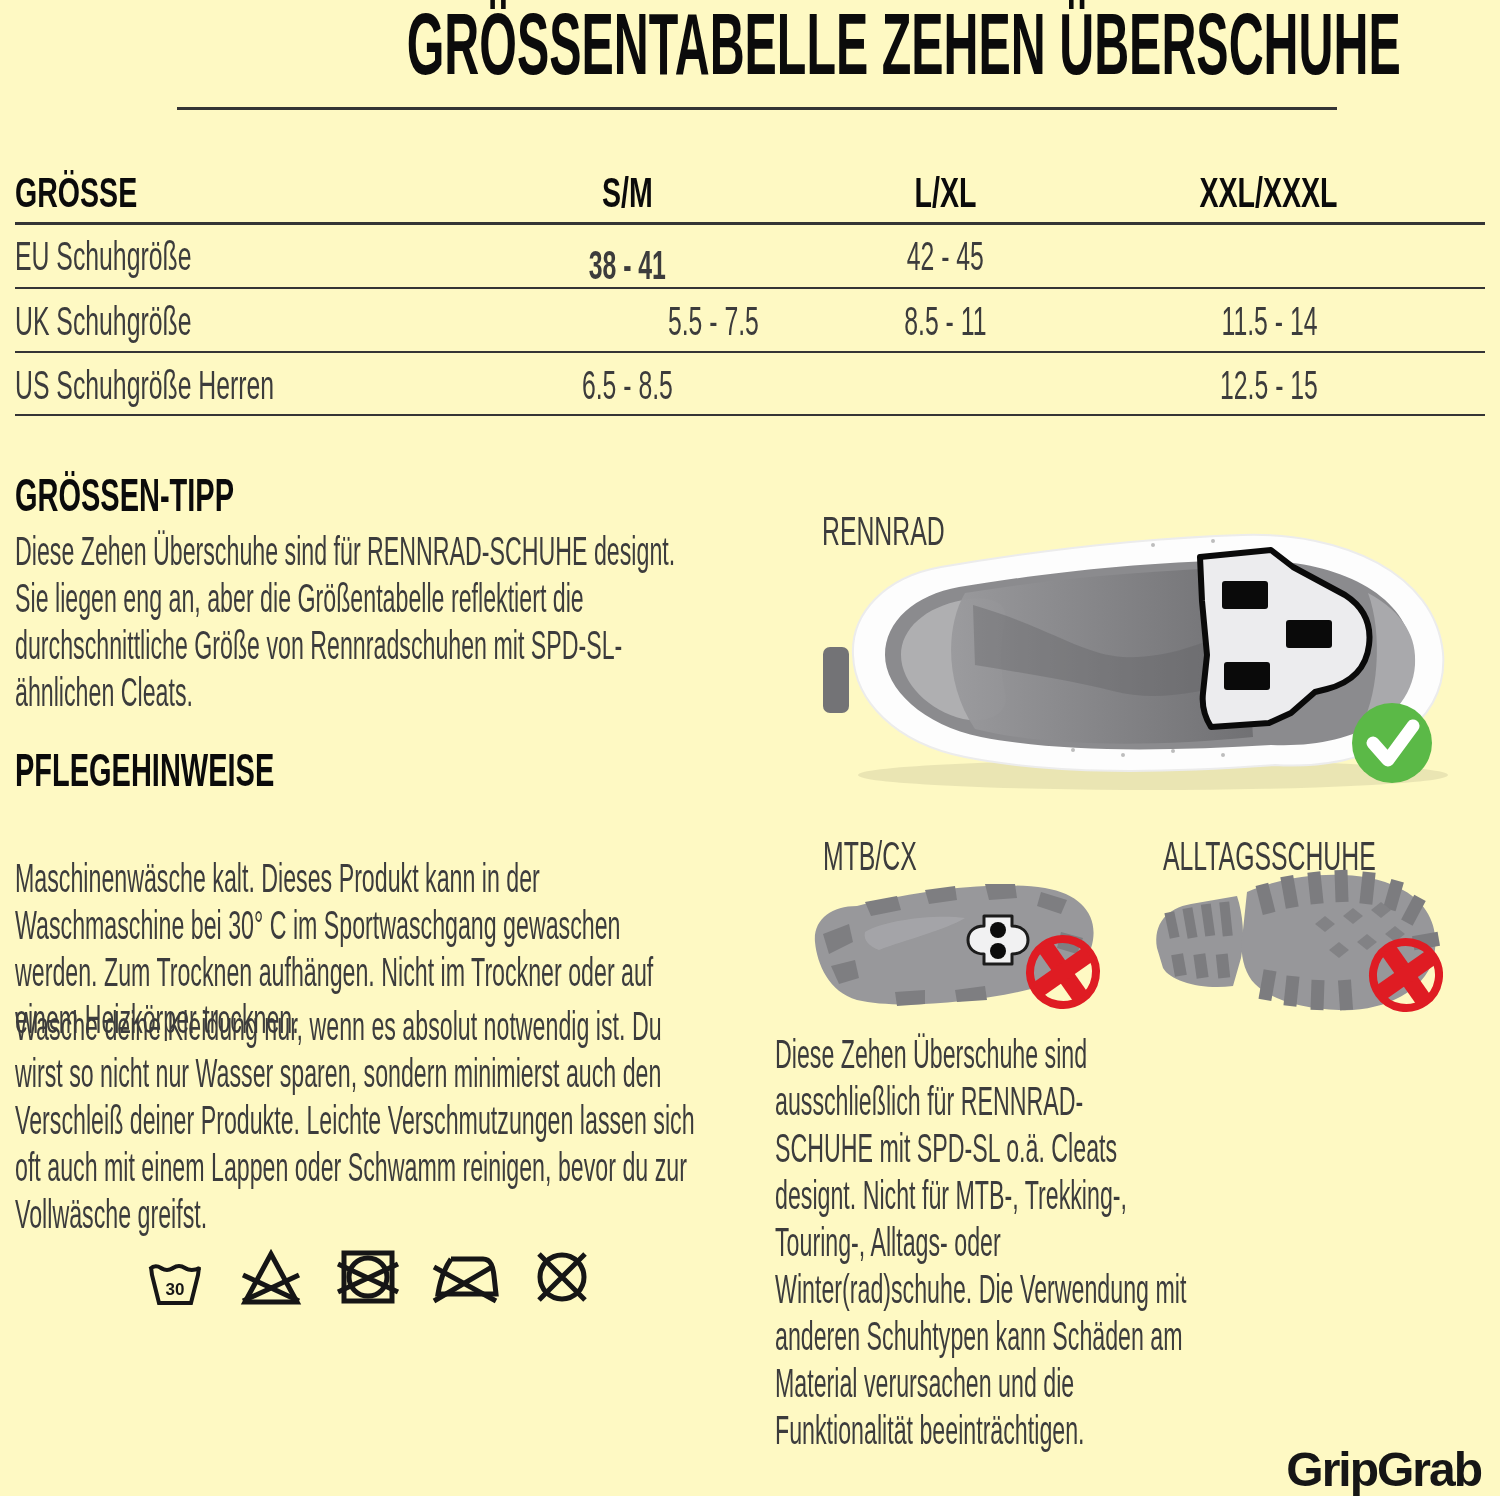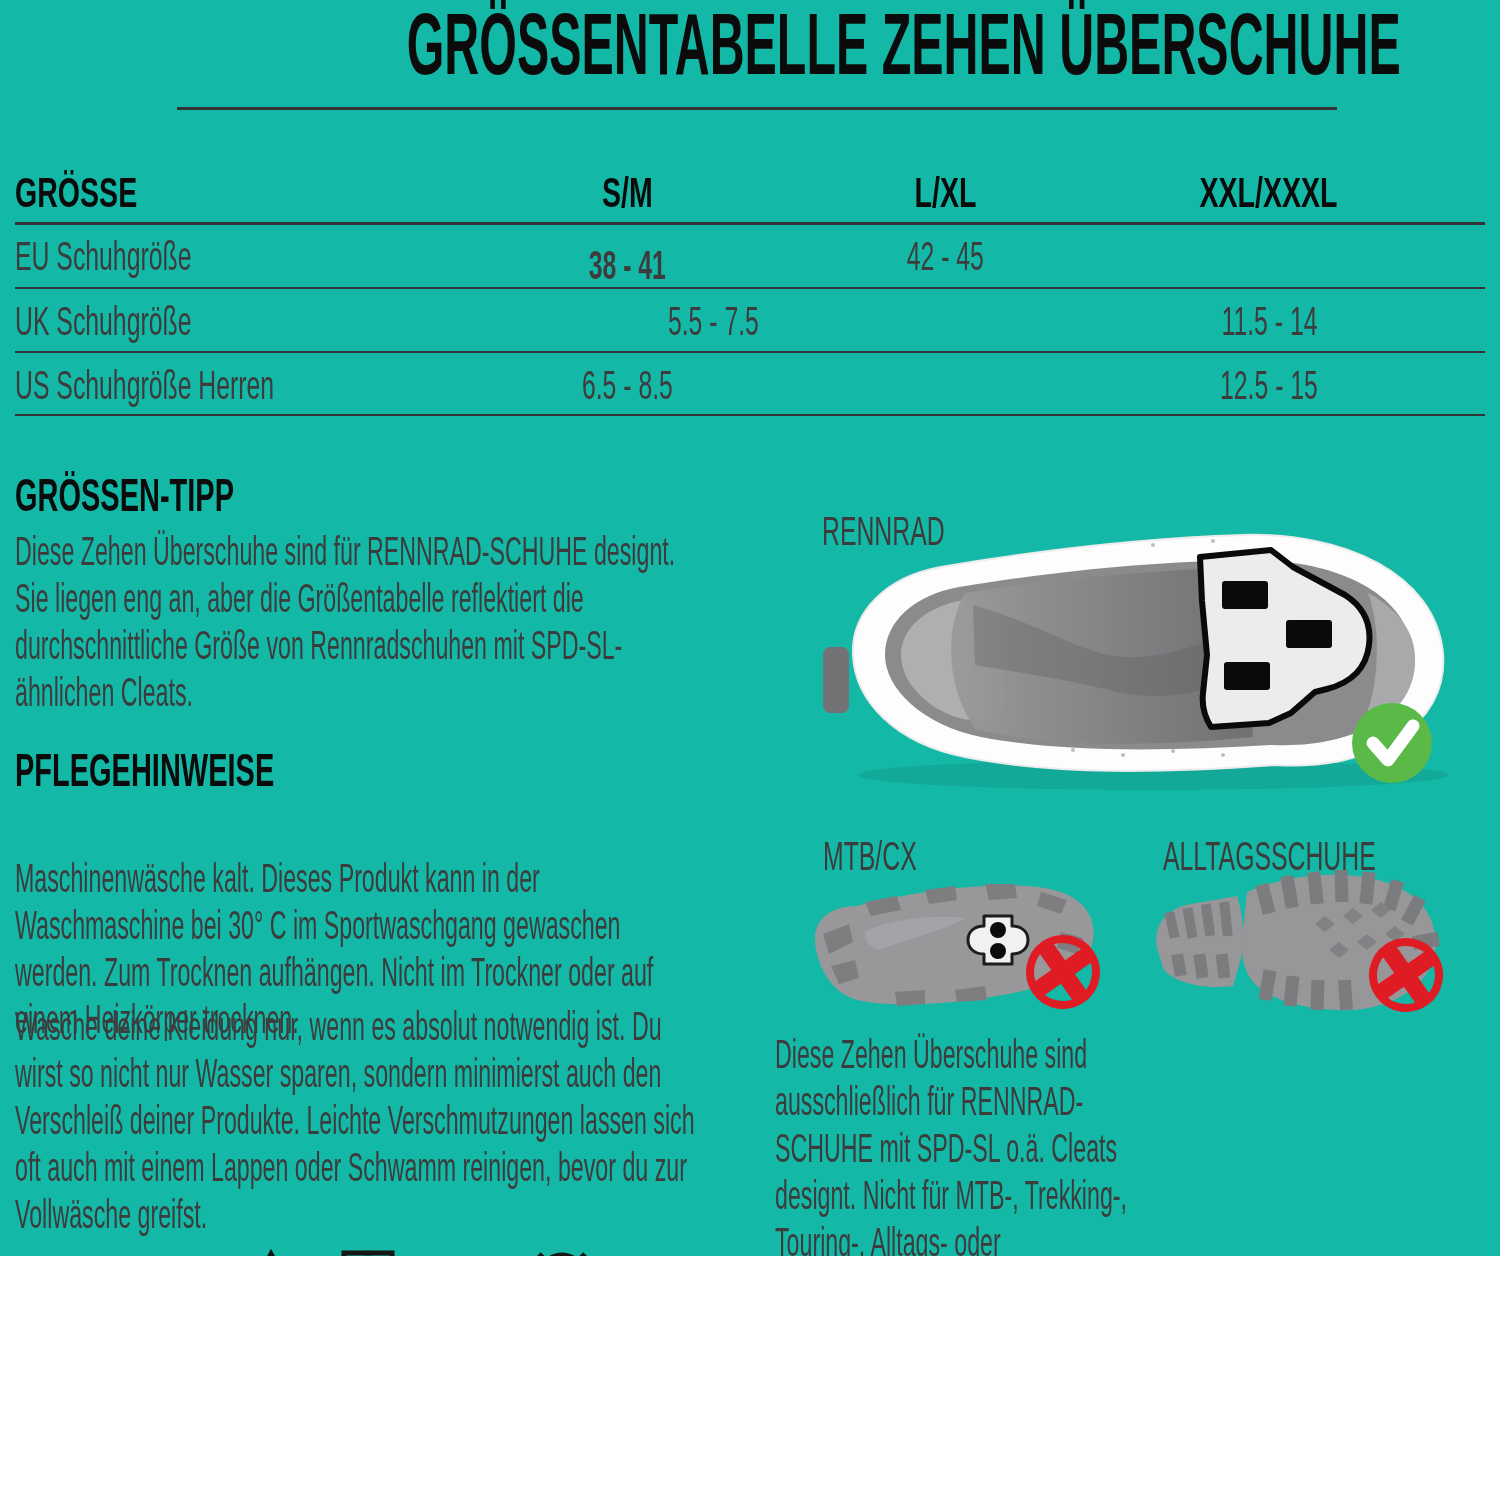--- a/index.html
+++ b/index.html
@@ -1,17 +1,17 @@
 <!DOCTYPE html>
 <html><head>
 <meta charset="utf-8">
 <style>
   html,body { margin:0; padding:0; background:#fff; }
   .canvas {
-    position:relative; width:1500px; height:1256px; background:#14b8a6;
+    position:relative; width:1500px; height:1496px; background:#fef9c3;
     font-family:"Liberation Sans", sans-serif; overflow:hidden; color:#111;
   }
   .abs { position:absolute; }
   
   .sx { display:inline-block; transform-origin:0 0; white-space:nowrap; }
   .sxc { display:inline-block; transform-origin:50% 0; white-space:nowrap; }
   .t55 { transform:scaleX(0.55); }
   .t63 { transform:scaleX(0.63); }
   .t68 { transform:scaleX(0.68); }
   .t62 { transform:scaleX(0.62); }
@@ -59,20 +59,22 @@
     <span class="sx t62">EU Schuhgröße</span></div>
   <div class="abs cell center-wrap" style="left:467px; top:245px; width:320px;font-weight:bold;">
     <span class="sxc t62">38 - 41</span></div>
   <div class="abs cell center-wrap" style="left:785px; top:236px; width:320px;">
     <span class="sxc t62">42 - 45</span></div>
 
   <div class="abs cell" style="left:15px; top:301px;">
     <span class="sx t62">UK Schuhgröße</span></div>
   <div class="abs cell center-wrap" style="left:467px; top:301px; width:320px;text-align:right;">
     <span class="sxc t62">5.5 - 7.5</span></div>
+  <div class="abs cell center-wrap" style="left:785px; top:301px; width:320px;">
+    <span class="sxc t62">8.5 - 11</span></div>
   <div class="abs cell center-wrap" style="left:1109px; top:301px; width:320px;">
     <span class="sxc t62">11.5 - 14</span></div>
 
   <div class="abs cell" style="left:15px; top:365px;">
     <span class="sx t62">US Schuhgröße Herren</span></div>
   <div class="abs cell center-wrap" style="left:467px; top:365px; width:320px;">
     <span class="sxc t62">6.5 - 8.5</span></div>
   <div class="abs cell center-wrap" style="left:1109px; top:365px; width:320px;">
     <span class="sxc t62">12.5 - 15</span></div>
 

